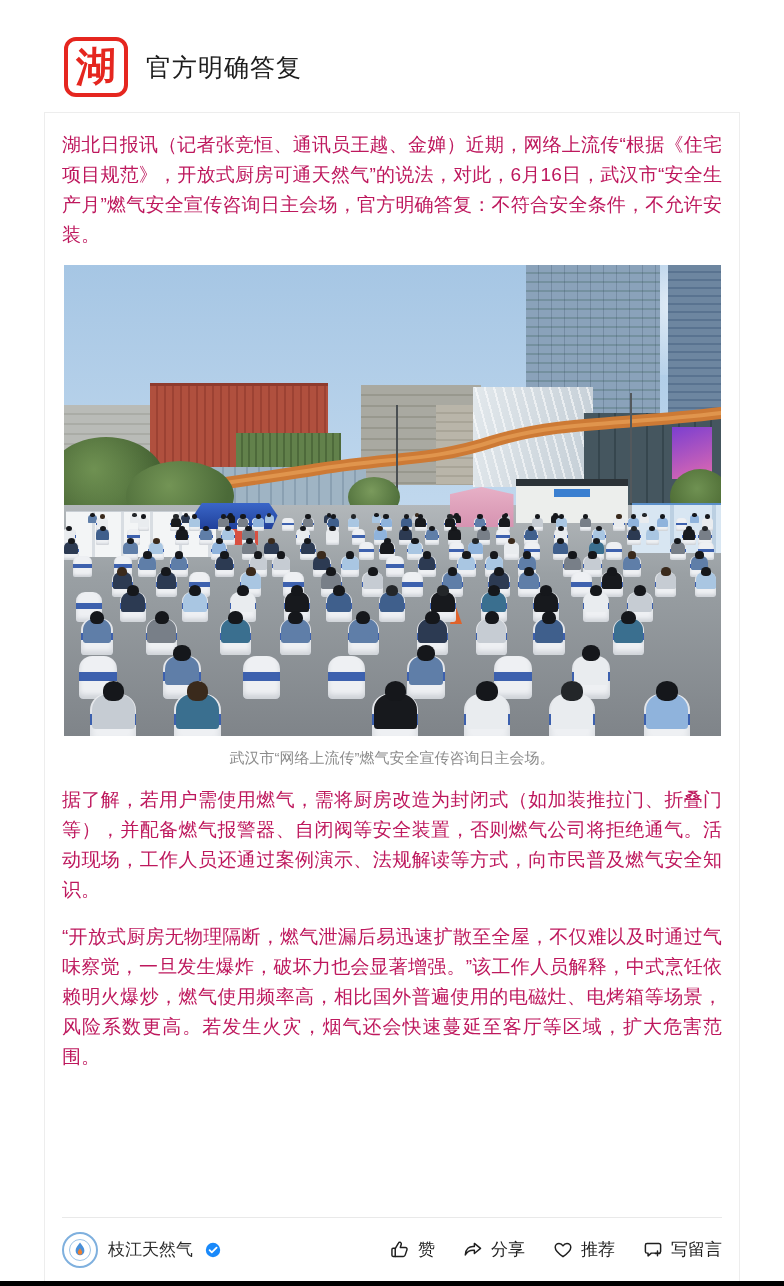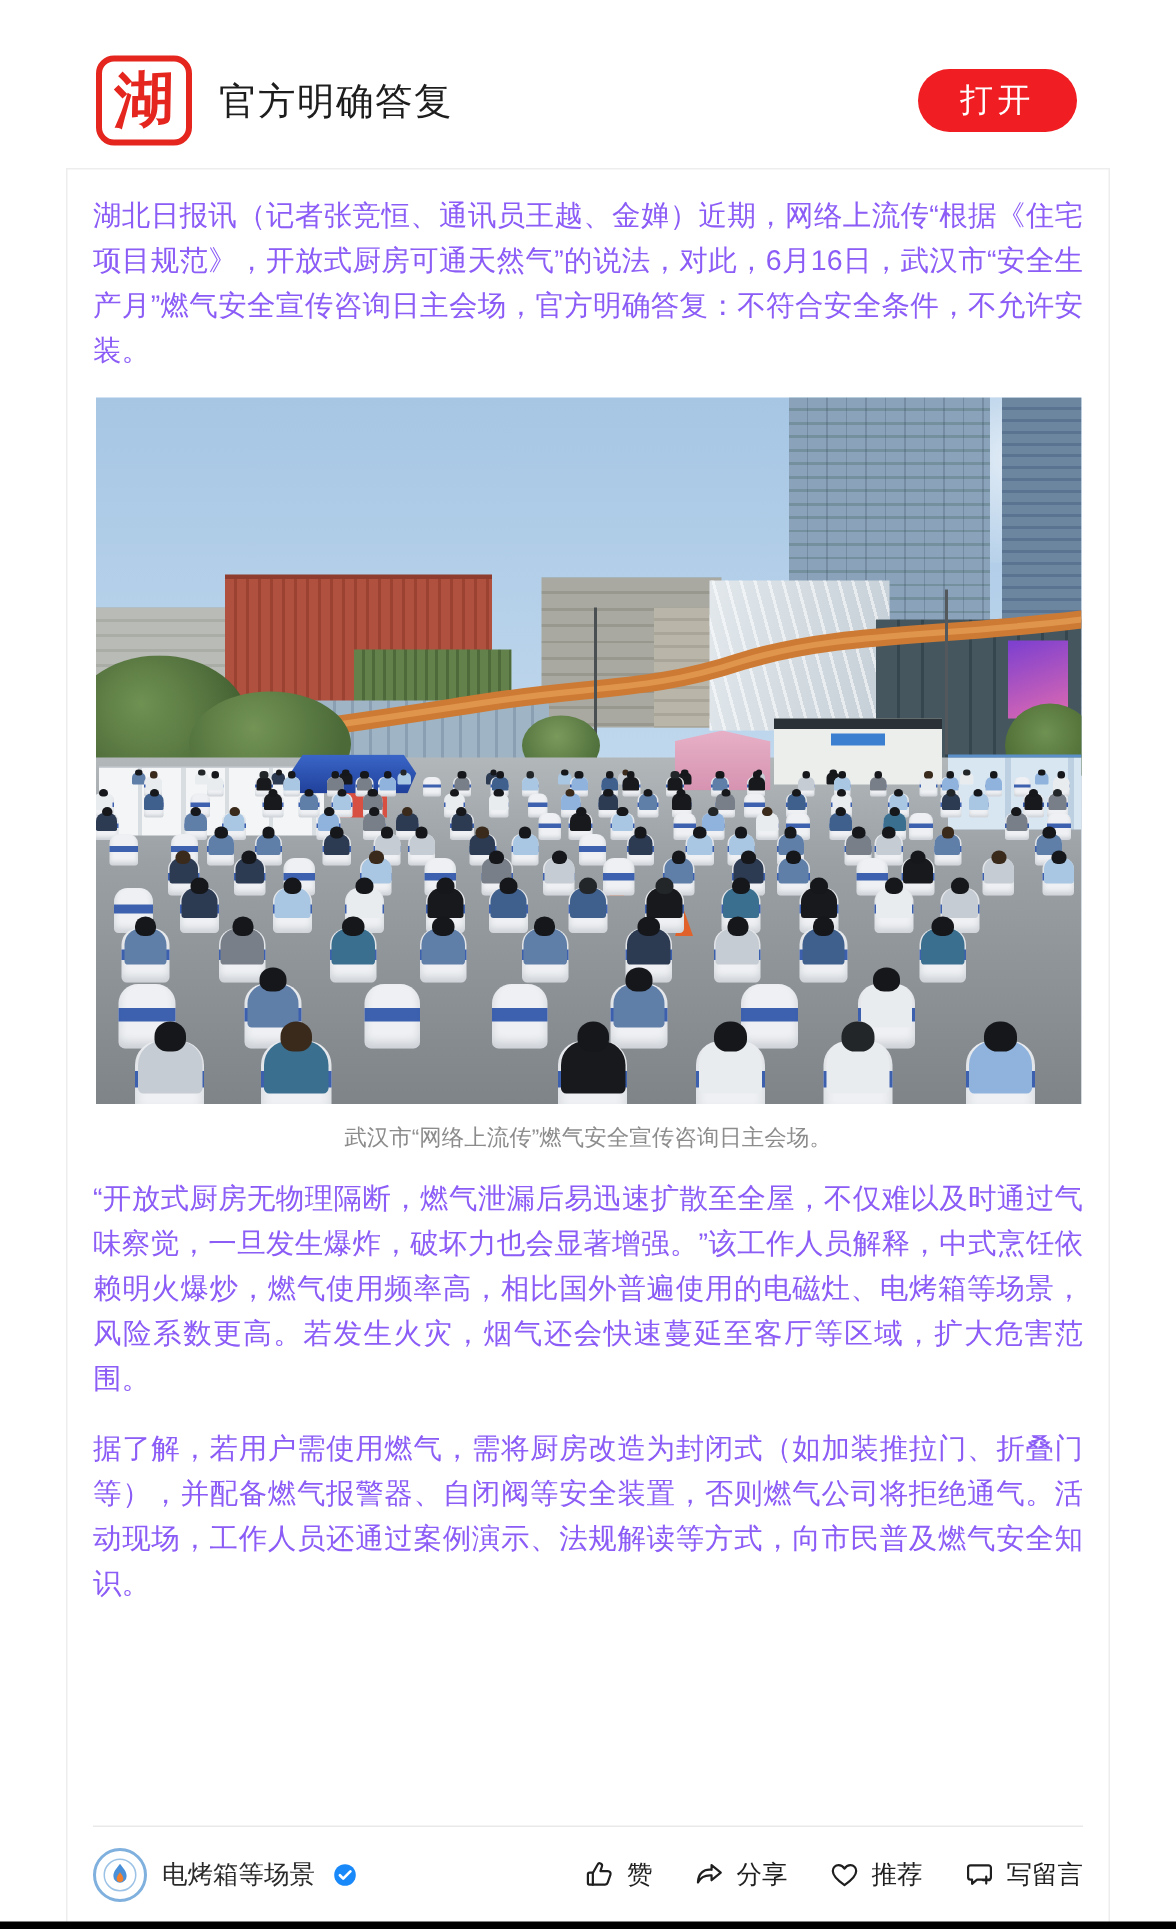--- a/index.html
+++ b/index.html
@@ -9,21 +9,21 @@
 
   
   .app-header { height:112px; display:flex; align-items:center; padding:26px 66px 4px 64px; }
   .app-logo { width:64px; height:60px; border:4px solid #e5261f; border-radius:12px; display:flex; align-items:center; justify-content:center; background:#fff; flex:0 0 auto; }
   .app-logo span { font-family:"Liberation Serif","DejaVu Serif",serif; font-weight:bold; font-size:40px; color:#e5261f; transform:rotate(-3deg) skewX(-4deg); line-height:1; }
   .app-title { font-size:25px; color:#1d1d1d; margin-left:18px; flex:1; letter-spacing:1px; }
   .open-btn { width:106px; height:42px; border:none; border-radius:21px; background:#f01d22; color:#fff; font-size:22px; letter-spacing:3px; font-family:inherit; cursor:pointer; }
 
   
   .card { flex:1; margin:0 44px; border:1px solid #ededed; border-bottom:none; display:flex; flex-direction:column; padding:0 17px; overflow:hidden; }
-  .card p.body-p { font-size:19px; line-height:30px; color:#8b5cf6; text-align:justify; margin-top:17px; }
+  .card p.body-p { font-size:19px; line-height:30px; color:#be185d; text-align:justify; margin-top:17px; }
   .card p.body-p:first-child { margin-top:17px; }
 
   .photo-wrap { margin-top:15px; width:100%; }
   .photo { position:relative; width:657px; height:471px; margin:0 auto; overflow:hidden; background:linear-gradient(180deg,#a6c6e4 0%,#c2d9ee 55%,#e4eff7 100%); }
   .photo i { display:block; position:absolute; }
   .caption { text-align:center; font-size:15px; color:#8c8c8c; margin-top:13px; }
 
   .spacer { flex:1; }
 
   
@@ -45,21 +45,20 @@
 </head>
 <body>
 
 <div class="page">
 
   <div class="app-header">
     <div class="app-logo">
       <span>湖</span>
     </div>
     <div class="app-title">官方明确答复</div>
-    <button class="open-btn">打开</button>
   </div>
 
   <div class="card">
 
     <p class="body-p">湖北日报讯（记者张竞恒、通讯员王越、金婵）近期，网络上流传“根据《住宅项目规范》，开放式厨房可通天然气”的说法，对此，6月16日，武汉市“安全生产月”燃气安全宣传咨询日主会场，官方明确答复：不符合安全条件，不允许安装。</p>
 
     <div class="photo-wrap">
       <div class="photo">
 
         <i style="left:520px;top:-30px;width:180px;height:140px;background:radial-gradient(circle,rgba(255,255,255,.65),rgba(255,255,255,0) 70%);"></i>
@@ -920,35 +919,35 @@
               <i style="position:absolute;left:3.56px;bottom:22.427999999999997px;width:46.28px;height:10.68px;background:#2e55a8;opacity:.92;"></i>
               <i style="position:absolute;left:5.34px;bottom:17.8px;width:42.72px;height:35.6px;background:#8fb3dc;border-radius:16.02px 16.02px 3.56px 3.56px;"></i>
               <i style="position:absolute;left:16.02px;bottom:46.28px;width:21.36px;height:19.580000000000002px;background:#15171b;border-radius:50% 50% 42% 42%;"></i>
             </div>
           </div>
       </div>
     </div>
 
     <p class="caption">武汉市“网络上流传”燃气安全宣传咨询日主会场。</p>
 
+    <p class="body-p">据了解，若用户需使用燃气，需将厨房改造为封闭式（如加装推拉门、折叠门等），并配备燃气报警器、自闭阀等安全装置，否则燃气公司将拒绝通气。活动现场，工作人员还通过案例演示、法规解读等方式，向市民普及燃气安全知识。</p>
     <p class="body-p">“开放式厨房无物理隔断，燃气泄漏后易迅速扩散至全屋，不仅难以及时通过气味察觉，一旦发生爆炸，破坏力也会显著增强。”该工作人员解释，中式烹饪依赖明火爆炒，燃气使用频率高，相比国外普遍使用的电磁灶、电烤箱等场景，风险系数更高。若发生火灾，烟气还会快速蔓延至客厅等区域，扩大危害范围。</p>
-    <p class="body-p">据了解，若用户需使用燃气，需将厨房改造为封闭式（如加装推拉门、折叠门等），并配备燃气报警器、自闭阀等安全装置，否则燃气公司将拒绝通气。活动现场，工作人员还通过案例演示、法规解读等方式，向市民普及燃气安全知识。</p>
 
     <div class="spacer"></div>
 
     <div class="foot">
       <div class="source">
         <span class="avatar">
           <svg width="24" height="24" viewBox="0 0 24 24">
             <circle cx="12" cy="12" r="10.5" fill="#fff" stroke="#9cc3e6" stroke-width="1"></circle>
             <path d="M12 4.5 C9.2 8.2 7.6 9.8 7.6 12.8 a4.4 4.4 0 0 0 8.8 0 c0-3-1.6-4.6-4.4-8.3z" fill="#4a90d8"></path>
             <path d="M12 10.2 c-1.5 2.1-2.2 2.9-2.2 4.3 a2.2 2.2 0 0 0 4.4 0 c0-1.4-.7-2.2-2.2-4.3z" fill="#f08030"></path>
           </svg>
         </span>
-        <span class="source-name">电烤箱等场景</span>
+        <span class="source-name">枝江天然气</span>
         <span class="badge">
           <svg width="16" height="16" viewBox="0 0 16 16">
             <circle cx="8" cy="8" r="7.2" fill="#1989fa"></circle>
             <path d="M4.6 8.2 l2.2 2.2 L11.6 5.6" fill="none" stroke="#fff" stroke-width="1.8" stroke-linecap="round" stroke-linejoin="round"></path>
           </svg>
         </span>
       </div>
 
       <div class="actions">
         <div class="action">

